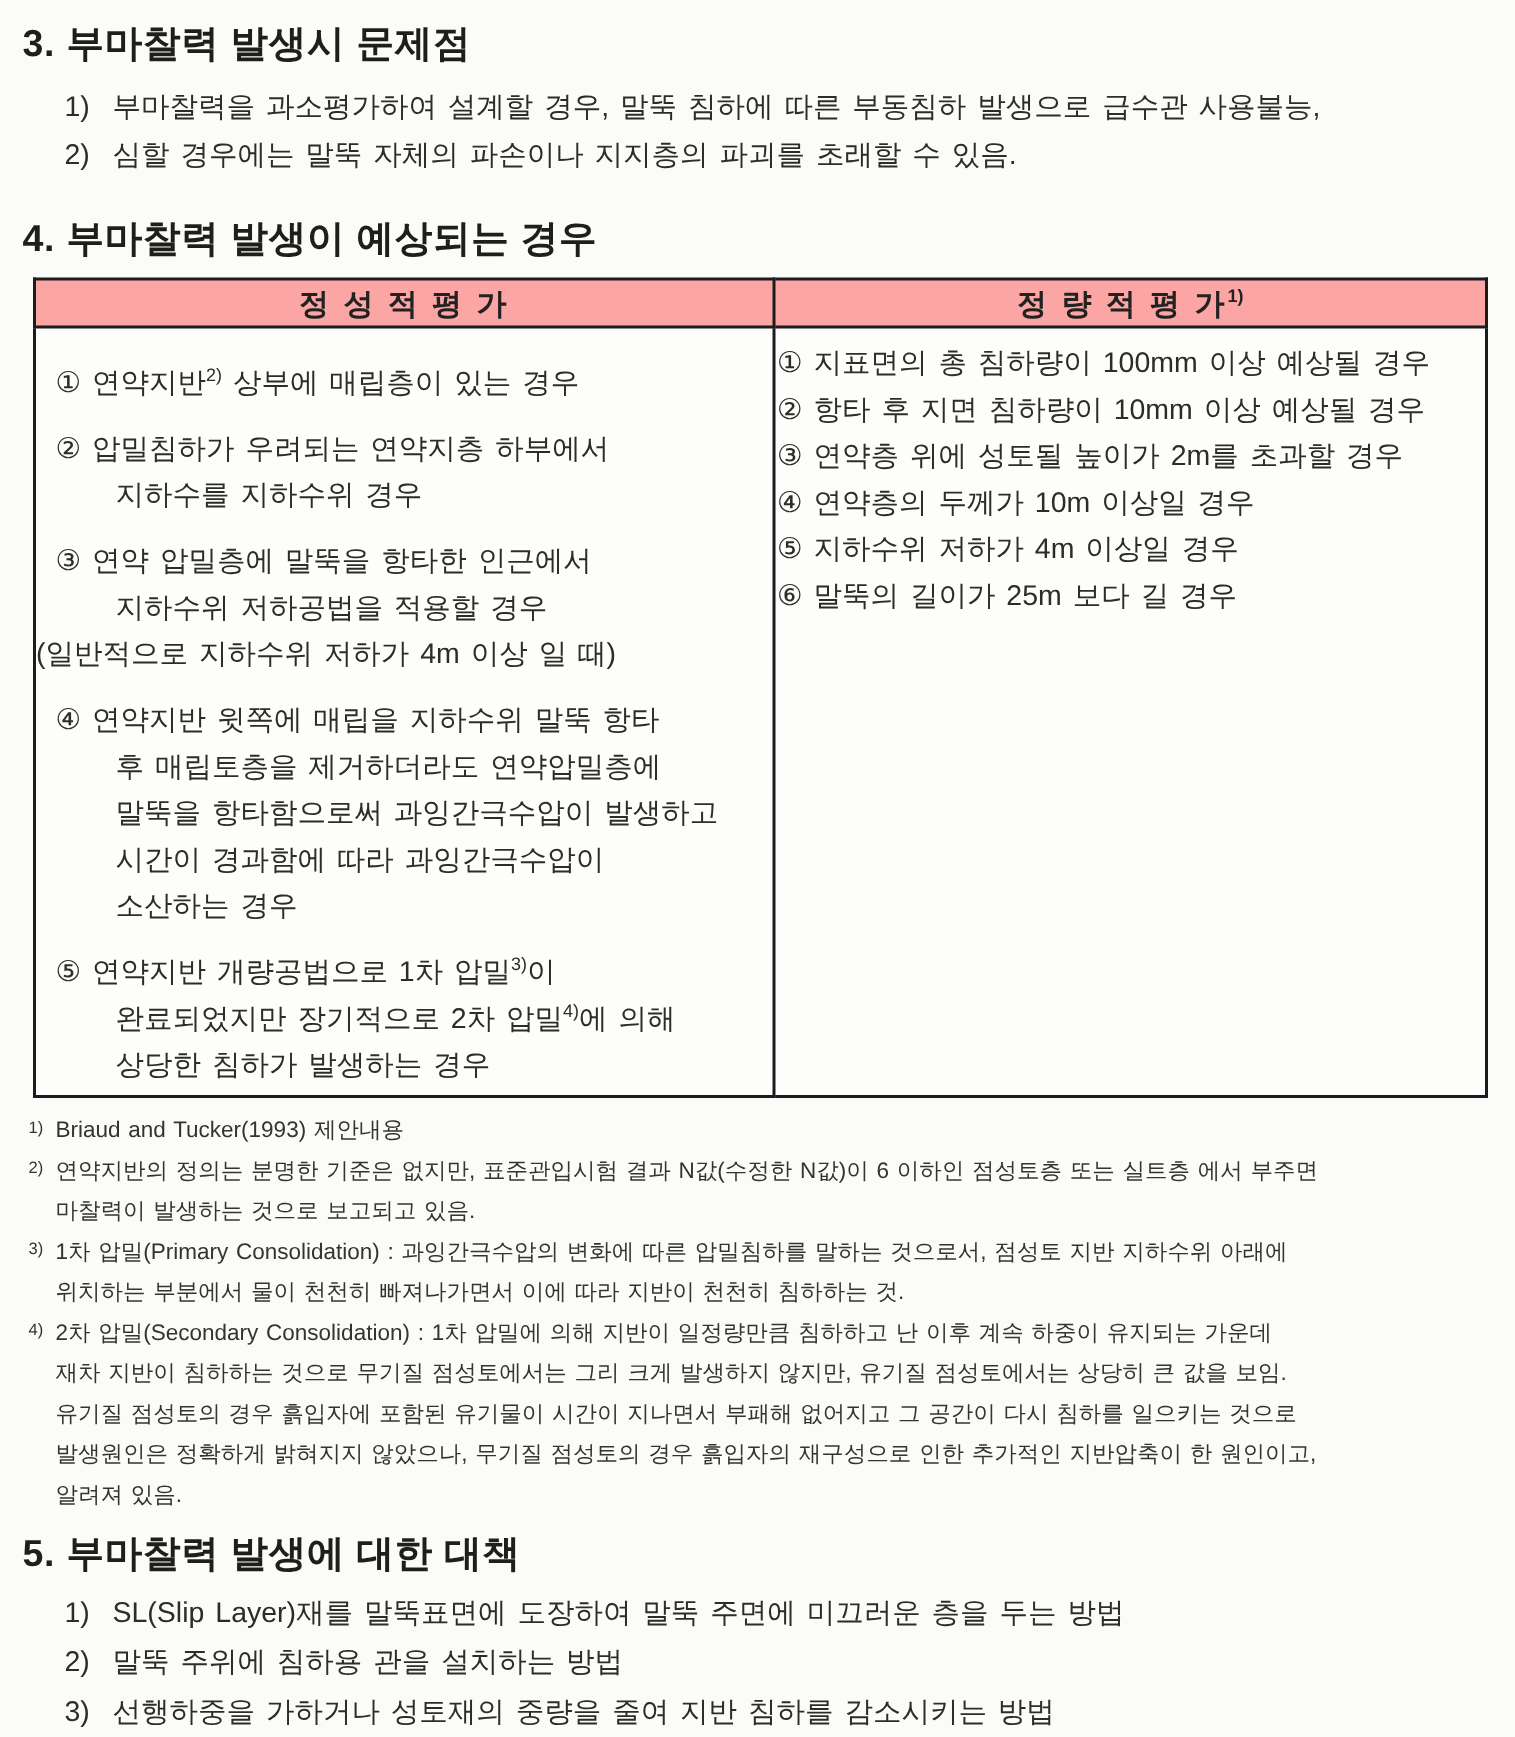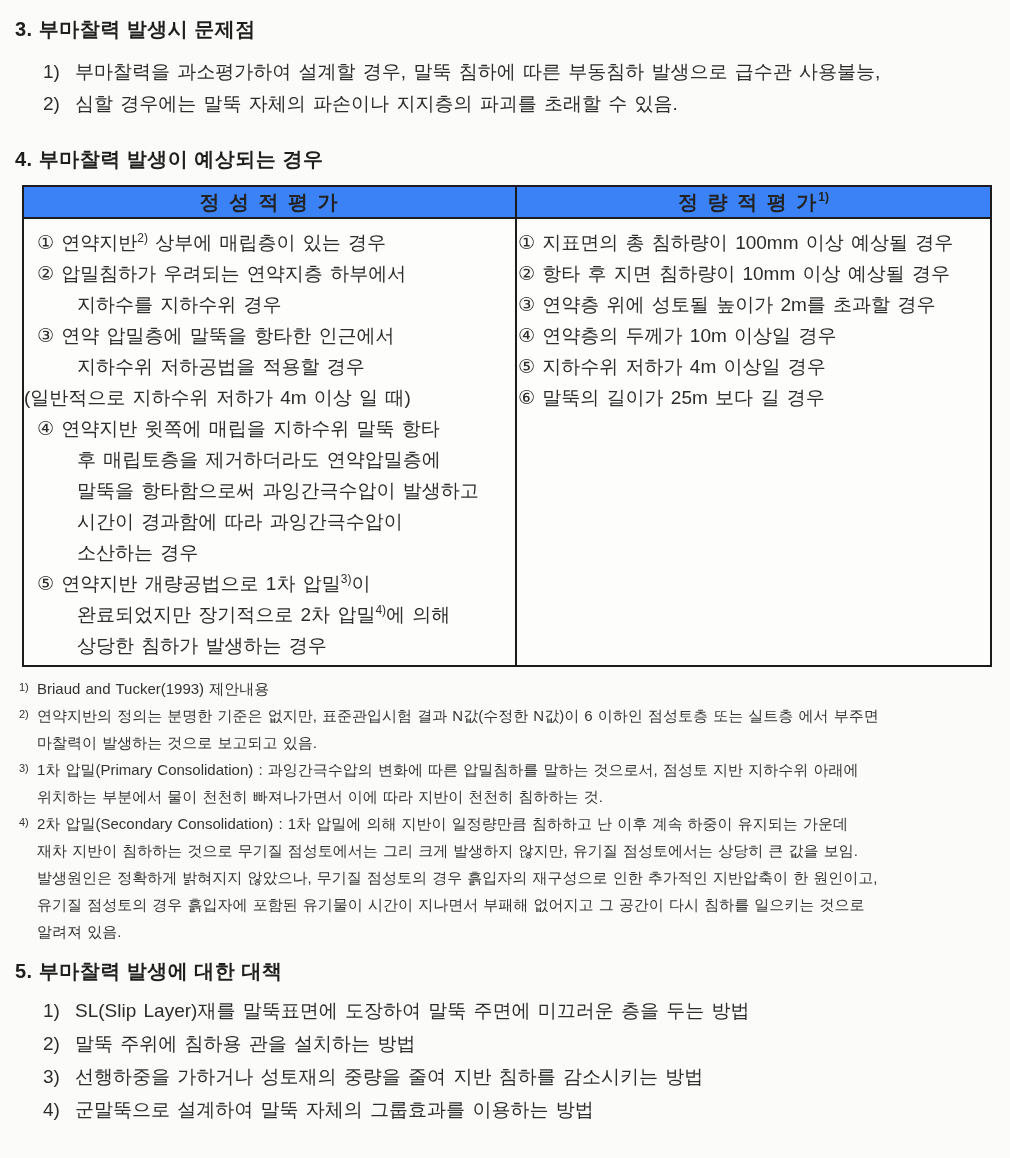--- a/index.html
+++ b/index.html
@@ -7,21 +7,21 @@
   body {
     width: 1010px; height: 1158px;
     background: #fbfbfa;
     color: #2c2c29;
     font-family: "Liberation Sans", "DejaVu Sans", sans-serif;
     overflow: hidden;
   }
   .page { position: relative; width: 100%; height: 100%; padding: 16px 18px 0 15px; }
 
   .sec-heading {
-    margin: 0; font-size: 20px; line-height: 26px; font-weight: 700;
+    margin: 0; font-size: 25px; line-height: 26px; font-weight: 700;
     color: #1e1e1c; letter-spacing: 0.5px; white-space: nowrap;
   }
   .s4 { margin-top: 26px; }
   .s5 { margin-top: 13px; }
 
   .num-list { margin: 0; }
   .list-s3 { margin-top: 14px; }
   .list-s5 { margin-top: 10px; }
   .num-line {
     position: relative; padding-left: 60px;
@@ -29,29 +29,29 @@
   }
   .list-s5 .num-line { line-height: 33px; }
   .num-line .nmark { position: absolute; left: 28px; }
 
   .eval-table {
     border-collapse: collapse; table-layout: fixed;
     width: 968px; margin: 13px 0 0 7px;
   }
   .eval-table th, .eval-table td { border: 2px solid #1c1c1c; padding: 0; }
   .eval-table th {
-    height: 32px; background: #3b82f6;
+    height: 32px; background: #fca5a5;
     font-size: 20px; font-weight: 700; letter-spacing: 2px;
     text-align: center; vertical-align: middle; color: #222220;
   }
   .eval-table th sup { font-size: 12px; letter-spacing: 0; }
   .eval-table td { vertical-align: top; background: #fdfdfc; }
   .cell-pad { padding: 8px 0 4px 0; }
   .t-line { line-height: 31px; font-size: 19px; word-spacing: 2px; white-space: nowrap; }
-  .cell-left .ind-0 { padding-left: 13px; }
+  .cell-left .ind-0 { padding-left: 13px; margin-top: 13px; }
   .cell-left .ind-1 { padding-left: 53px; }
   .cell-left .ind-2 { }
   .cell-right .t-line { padding-left: 1px; }
 
   sup { font-size: 12px; line-height: 0; }
 
   .footnotes { margin-top: 8px; }
   .fn-line {
     position: relative; padding-left: 22px; min-height: 27px;
     line-height: 27px; font-size: 15px; word-spacing: 1px; white-space: nowrap;
@@ -123,22 +123,22 @@
 
   <div class="footnotes">
 
   <div class="fn-line"><span class="fn-marker">1)</span><span class="fn-text">Briaud and Tucker(1993) 제안내용</span></div>
       <div class="fn-line"><span class="fn-marker">2)</span><span class="fn-text">연약지반의 정의는 분명한 기준은 없지만, 표준관입시험 결과 N값(수정한 N값)이 6 이하인 점성토층 또는 실트층 에서 부주면</span></div>
       <div class="fn-line"><span class="fn-marker"></span><span class="fn-text">마찰력이 발생하는 것으로 보고되고 있음.</span></div>
       <div class="fn-line"><span class="fn-marker">3)</span><span class="fn-text">1차 압밀(Primary Consolidation) : 과잉간극수압의 변화에 따른 압밀침하를 말하는 것으로서, 점성토 지반 지하수위 아래에</span></div>
       <div class="fn-line"><span class="fn-marker"></span><span class="fn-text">위치하는 부분에서 물이 천천히 빠져나가면서 이에 따라 지반이 천천히 침하하는 것.</span></div>
       <div class="fn-line"><span class="fn-marker">4)</span><span class="fn-text">2차 압밀(Secondary Consolidation) : 1차 압밀에 의해 지반이 일정량만큼 침하하고 난 이후 계속 하중이 유지되는 가운데</span></div>
       <div class="fn-line"><span class="fn-marker"></span><span class="fn-text">재차 지반이 침하하는 것으로 무기질 점성토에서는 그리 크게 발생하지 않지만, 유기질 점성토에서는 상당히 큰 값을 보임.</span></div>
+      <div class="fn-line"><span class="fn-marker"></span><span class="fn-text">유기질 점성토의 경우 흙입자에 포함된 유기물이 시간이 지나면서 부패해 없어지고 그 공간이 다시 침하를 일으키는 것으로</span></div>
       <div class="fn-line"><span class="fn-marker"></span><span class="fn-text">발생원인은 정확하게 밝혀지지 않았으나, 무기질 점성토의 경우 흙입자의 재구성으로 인한 추가적인 지반압축이 한 원인이고,</span></div>
-      <div class="fn-line"><span class="fn-marker"></span><span class="fn-text">유기질 점성토의 경우 흙입자에 포함된 유기물이 시간이 지나면서 부패해 없어지고 그 공간이 다시 침하를 일으키는 것으로</span></div>
       <div class="fn-line"><span class="fn-marker"></span><span class="fn-text">알려져 있음.</span></div>
     </div>
 
   <h2 class="sec-heading s5">5. 부마찰력 발생에 대한 대책</h2>
 
   <div class="num-list list-s5">
 
   <div class="num-line"><span class="nmark">1)</span><span class="ntext">SL(Slip Layer)재를 말뚝표면에 도장하여 말뚝 주면에 미끄러운 층을 두는 방법</span></div>
       <div class="num-line"><span class="nmark">2)</span><span class="ntext">말뚝 주위에 침하용 관을 설치하는 방법</span></div>
       <div class="num-line"><span class="nmark">3)</span><span class="ntext">선행하중을 가하거나 성토재의 중량을 줄여 지반 침하를 감소시키는 방법</span></div>

